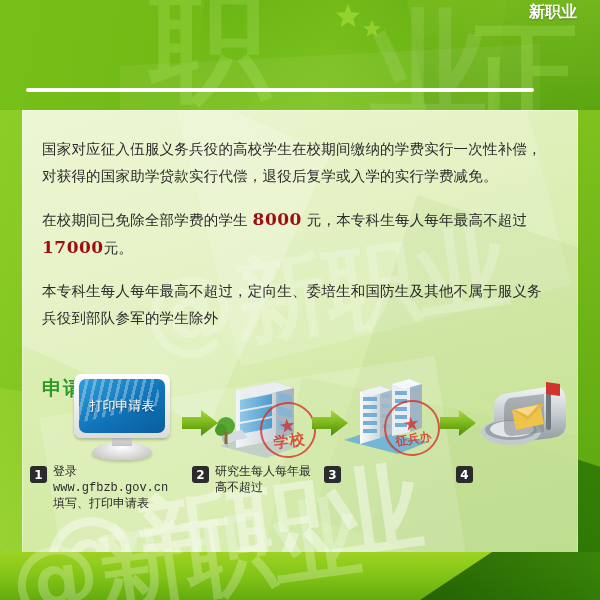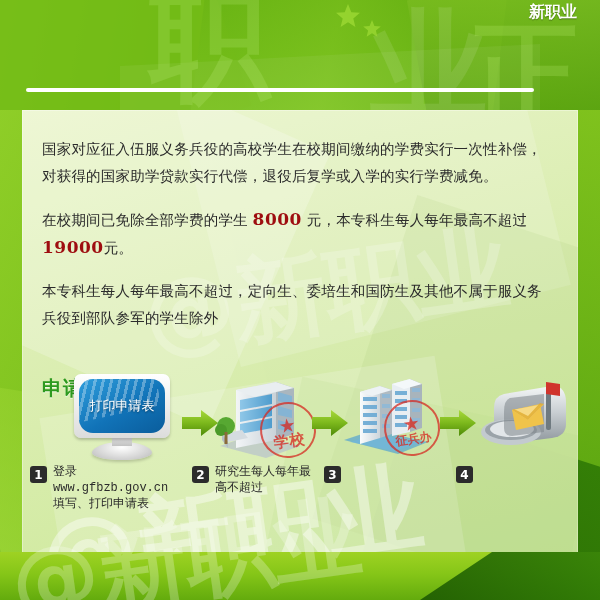--- a/index.html
+++ b/index.html
@@ -201,21 +201,21 @@
   .monitor { position:absolute; left:0; top:2px; width:96px; height:84px; }
   .mon-frame {
     position:absolute; left:0; top:0; width:96px; height:64px;
     background: linear-gradient(180deg,#ffffff,#dcdcdc);
     border-radius:7px;
     box-shadow: 0 2px 3px rgba(0,0,0,.22);
     padding:5px;
   }
   .mon-screen {
     width:100%; height:100%;
-    border-radius:14px;
+    border-radius:7px;
     background: linear-gradient(150deg,#2f9ddb 0%,#1173b8 55%,#0a5d9c 100%);
     position:relative; overflow:hidden;
     display:flex; align-items:center; justify-content:center;
   }
   .mon-screen::before {
     content:""; position:absolute; left:-12px; top:-16px;
     width:90px; height:52px;
     background: repeating-linear-gradient(115deg, rgba(255,255,255,.30) 0 3px, rgba(255,255,255,0) 3px 8px);
     transform: rotate(-12deg);
   }
@@ -344,21 +344,21 @@
     <div class="pf pf4"></div>
     <div class="pf pf5"></div>
 
     <div class="watermark-top">@新职业</div>
     <div class="watermark">@新职业</div>
 
     <div class="panel-inner">
       <p class="para">国家对应征入伍服义务兵役的高校学生在校期间缴纳的学费实行一次性补偿，对获得的国家助学贷款实行代偿，退役后复学或入学的实行学费减免。</p>
 
       <p class="para">
-        <span>在校期间已免除全部学费的学生 </span><span class="amt">8000</span><span> 元，本专科生每人每年最高不超过 </span><span class="amt">19000</span><span>元。</span>
+        <span>在校期间已免除全部学费的学生 </span><span class="amt">8000</span><span> 元，本专科生每人每年最高不超过 </span><span class="amt">17000</span><span>元。</span>
       </p>
 
       <p class="para">本专科生每人每年最高不超过，定向生、委培生和国防生及其他不属于服义务兵役到部队参军的学生除外</p>
 
       <div class="section-head">申请流程</div>
     </div>
   </div>
 
   <div class="flow">
 

